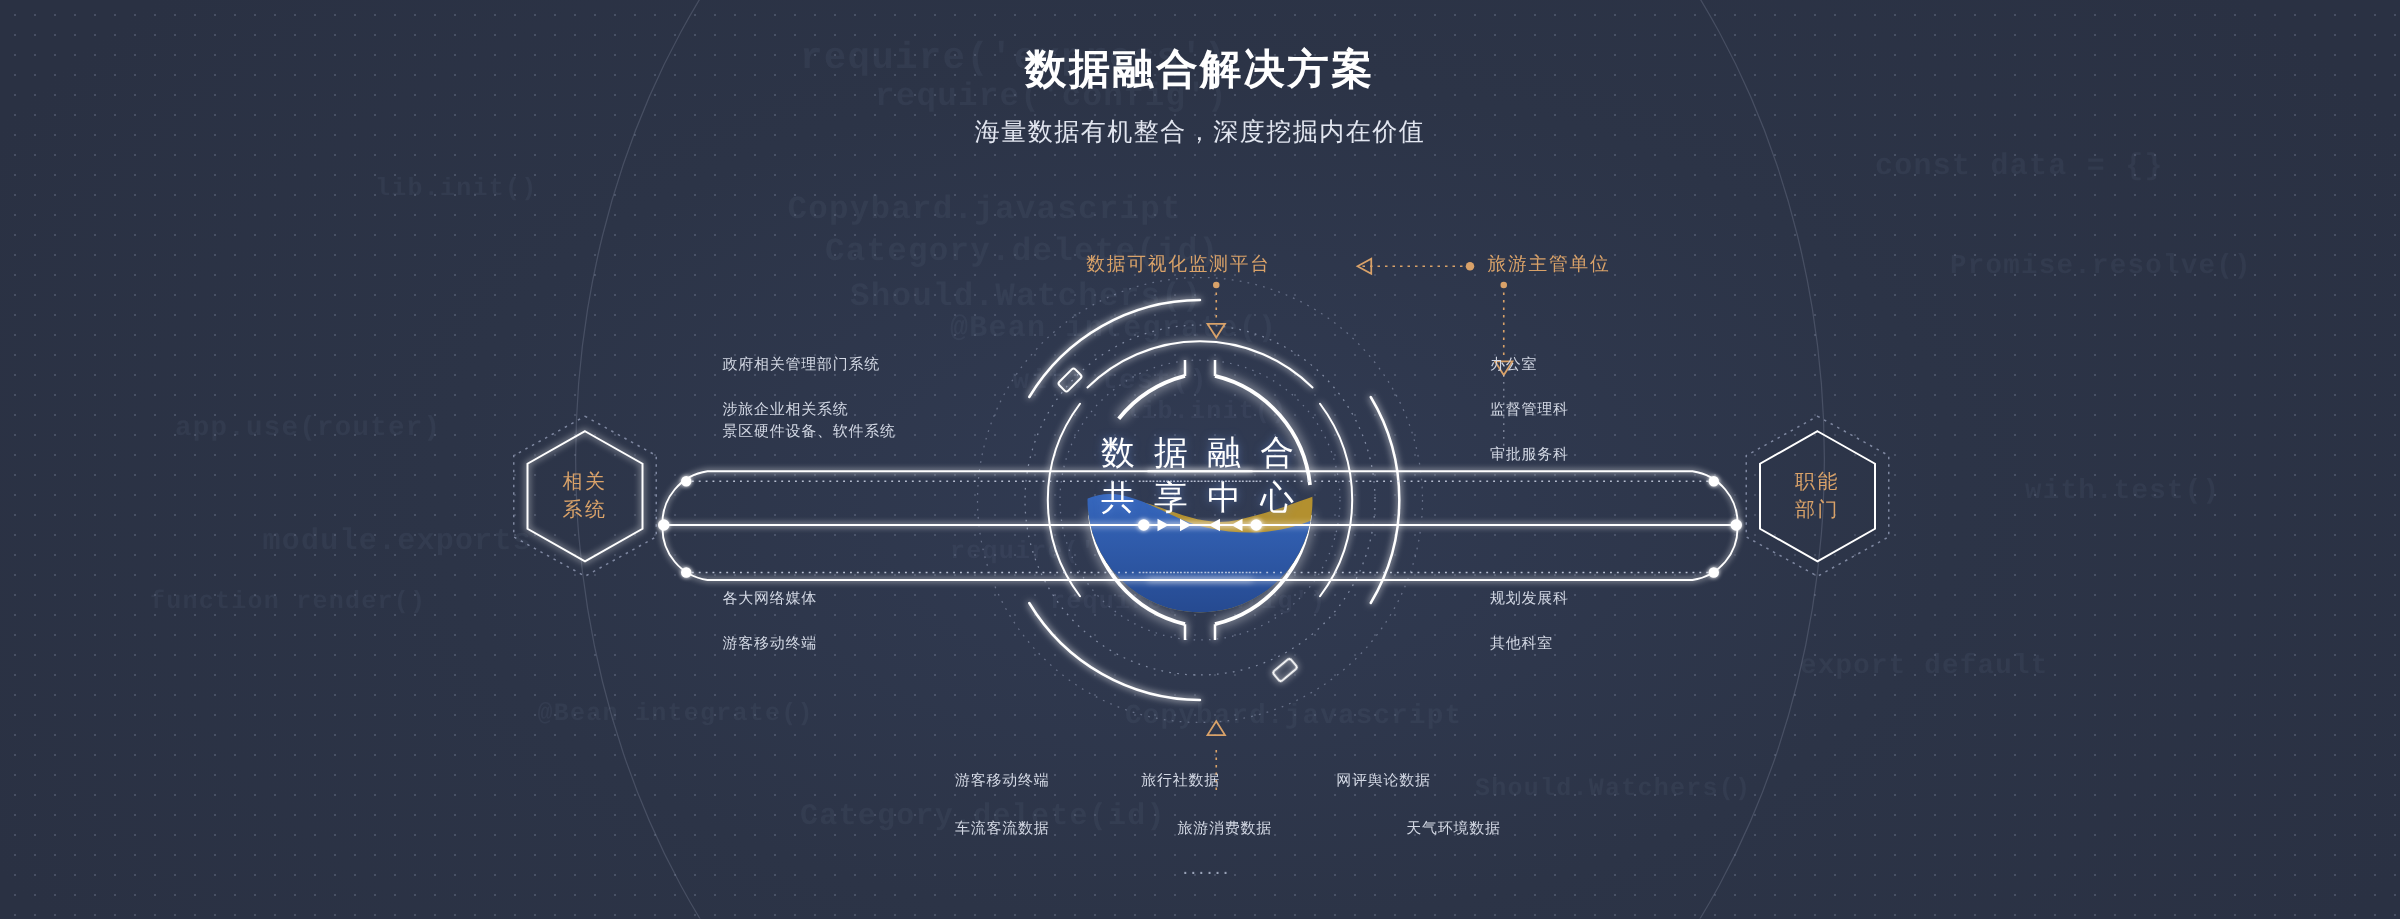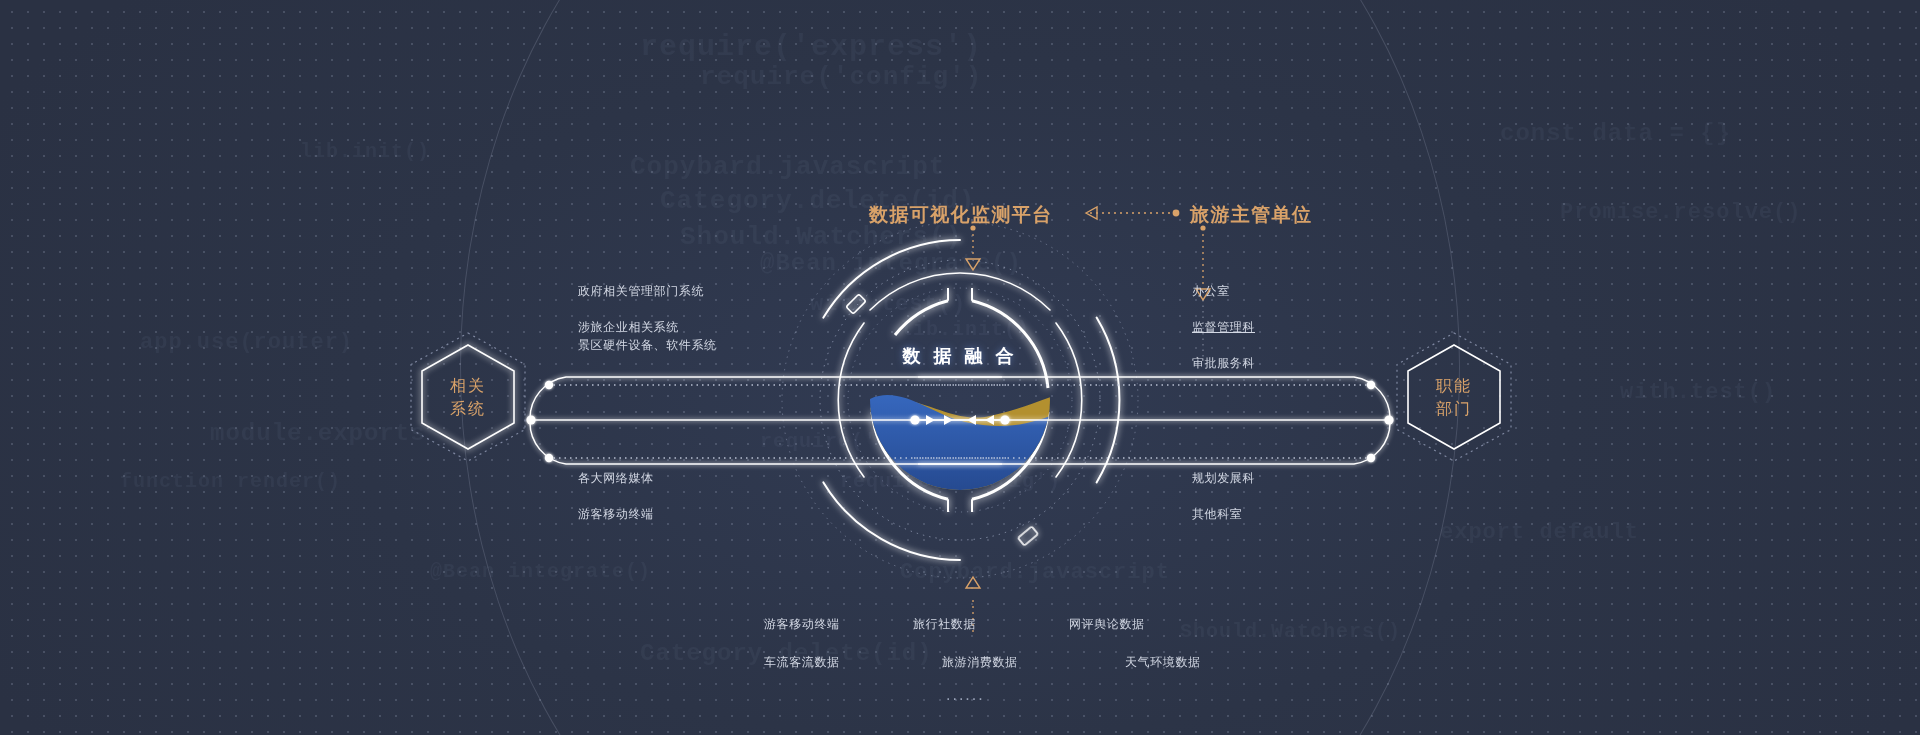--- a/index.html
+++ b/index.html
@@ -94,22 +94,22 @@
   .hub-text {
     position: absolute;
     left: 0;
     top: 145px;
     width: 400px;
     text-align: center;
     z-index: 6;
     pointer-events: none;
   }
   .hub-l1, .hub-l2 {
-    font-size: 18px;
-    font-weight: 700;
+    font-size: 27px;
+    font-weight: 400;
     color: #ffffff;
     letter-spacing: 4px;
     line-height: 1.32;
     text-shadow: 0 0 7px rgba(120,160,240,0.55);
   }
 
   
   .hex-wrap {
     position: absolute;
     width: 124px;
@@ -142,26 +142,25 @@
   .lbl {
     position: absolute;
     font-size: 12px;
     color: #d3d8e4;
     letter-spacing: 0.6px;
     white-space: nowrap;
     z-index: 9;
   }
   .lbl-gold {
     position: absolute;
-    font-size: 19px;
+    font-size: 15px;
     color: #d9a269;
     letter-spacing: 1.4px;
     white-space: nowrap;
     z-index: 11;
-    font-weight: bold;
   }
   .dots-more {
     position: absolute;
     font-size: 16px;
     color: #9aa3b8;
     letter-spacing: 2px;
     z-index: 9;
   }
 
   
@@ -194,20 +193,24 @@
       <div class="codeline" style="left: 1180px; top: 620px; font-size: 20px;">Should.Watchers()</div>
       <div class="codeline" style="left: 430px; top: 560px; font-size: 20px;">@Bean integrate()</div>
       <div class="codeline" style="left: 1620px; top: 380px; font-size: 22px;">with.test()</div>
       <div class="codeline" style="left: 300px; top: 140px; font-size: 20px;">lib.init()</div>
     </div>
 
   <div class="dotgrid"></div>
 
   <div class="bigellipse"></div>
 
+  <div class="header">
+    <div class="title">数据融合解决方案</div>
+    <div class="subtitle">海量数据有机整合，深度挖掘内在价值</div>
+  </div>
 
   <svg class="wire" width="1920" height="735">
     <defs>
       <filter id="glow" x="-70%" y="-70%" width="240%" height="240%">
         <feGaussianBlur stdDeviation="2.4" result="b"></feGaussianBlur>
         <feMerge>
             <feMergeNode in="b"></feMergeNode>
             <feMergeNode in="SourceGraphic"></feMergeNode>
           </feMerge>
       </filter>
@@ -369,20 +372,21 @@
         <path d="M 110 208 C 150 182 185 226 230 216 C 262 209 286 198 300 194 L 300 300 L 100 300 Z" fill="#b3902f"></path>
 
         <path d="M 100 205 C 135 178 168 214 205 222 C 245 231 272 224 300 212 L 300 300 L 100 300 Z" fill="url(#blueGrad)"></path>
 
         <rect x="100" y="100" width="200" height="200" fill="none"></rect>
       </g>
     </svg>
 
     <div class="hub-text">
       <div class="hub-l1">数 据 融 合</div>
+      <div class="hub-l2">共 享 中 心</div>
     </div>
   </div>
 
   <div class="hex-wrap" id="hex-right">
     <svg class="hex-outer" viewBox="0 0 124 134">
       <polygon points="62,3 119,34.5 119,99.5 62,131 5,99.5 5,34.5" fill="none" stroke="#aab4cf" stroke-width="1.2" stroke-dasharray="2 4" opacity="0.65"></polygon>
     </svg>
     <svg class="hex-inner" viewBox="0 0 124 134">
       <polygon points="62,15 108,41 108,93 62,119 16,93 16,41" fill="none" stroke="#ffffff" stroke-width="1.6"></polygon>
     </svg>
@@ -409,21 +413,21 @@
   <div class="lbl-gold" style="left:1190px; top:202px;">旅游主管单位</div>
 
   <div class="lbl" style="left:578px; top:283px;">政府相关管理部门系统</div>
   <div class="lbl" style="left:578px; top:319px;">涉旅企业相关系统</div>
   <div class="lbl" style="left:578px; top:337px;">景区硬件设备、软件系统</div>
 
   <div class="lbl" style="left:578px; top:470px;">各大网络媒体</div>
   <div class="lbl" style="left:578px; top:506px;text-align:right;">游客移动终端</div>
 
   <div class="lbl" style="left:1192px; top:283px;">办公室</div>
-  <div class="lbl" style="left:1192px; top:319px;text-decoration:underline;">监督管理科</div>
+  <div class="lbl" style="left:1192px; top:319px;">监督管理科</div>
   <div class="lbl" style="left:1192px; top:355px;">审批服务科</div>
 
   <div class="lbl" style="left:1192px; top:470px;">规划发展科</div>
   <div class="lbl" style="left:1192px; top:506px;">其他科室</div>
 
   <div class="lbl" style="left:764px; top:616px;">游客移动终端</div>
   <div class="lbl" style="left:913px; top:616px;">旅行社数据</div>
   <div class="lbl" style="left:1069px; top:616px;">网评舆论数据</div>
 
   <div class="lbl" style="left:764px; top:654px;">车流客流数据</div>

